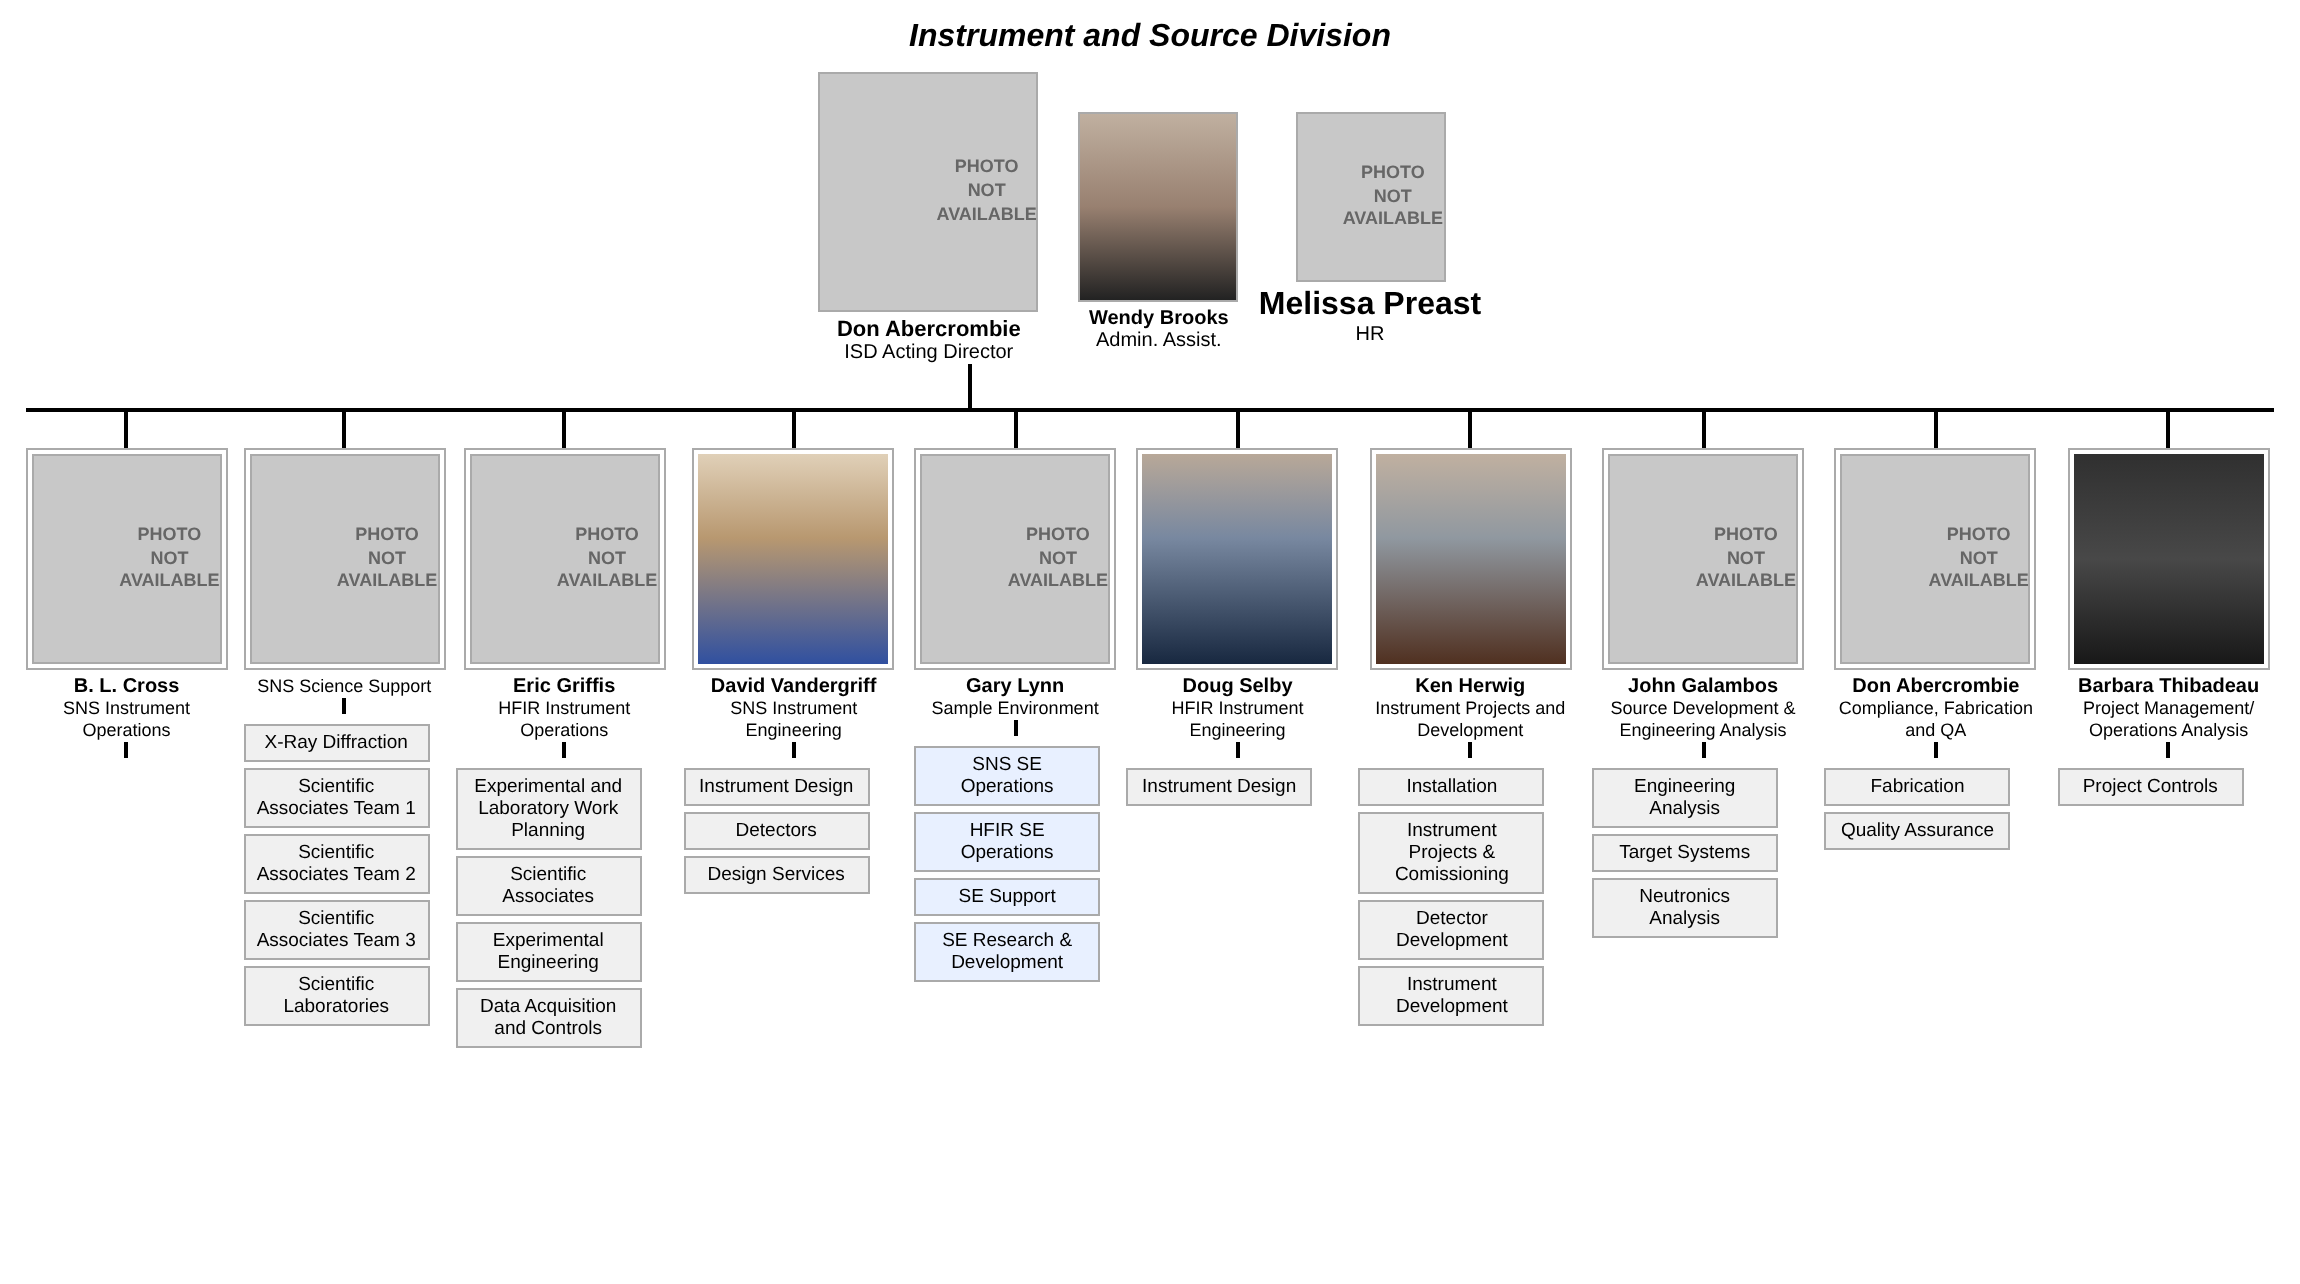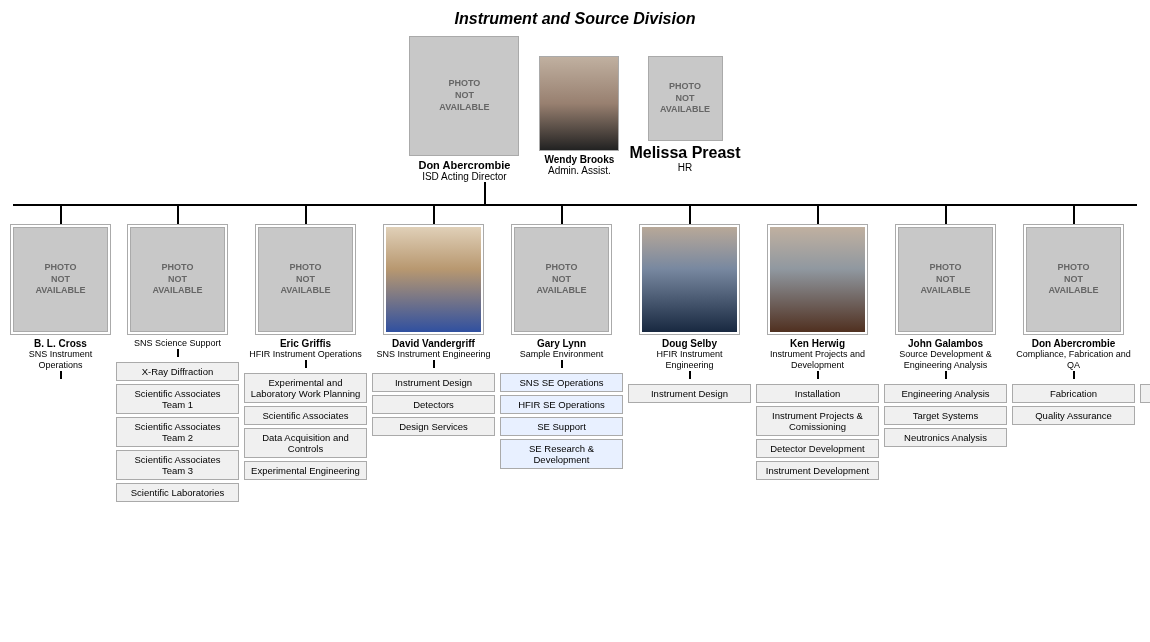--- a/index.html
+++ b/index.html
@@ -27,21 +27,21 @@
       align-items: center;
       text-align: center;
     }
     .photo-box {
       width: 90px;
       height: 100px;
       border: 1px solid #aaa;
       background: #c8c8c8;
       display: flex;
       flex-direction: column;
-      align-items: center;
+      align-items: flex-end;
       justify-content: center;
       font-size: 10px;
       font-weight: bold;
       color: #555;
       position: relative;
     }
     .photo-box.small {
       width: 75px;
       height: 85px;
     }
@@ -90,21 +90,21 @@
       gap: 3px;
       margin-top: 5px;
       width: 100%;
     }
     .sub-item-box {
       border: 1px solid #aaa;
       background: #f0f0f0;
       padding: 3px 5px;
       font-size: 9.5px;
       text-align: center;
-      width: 123px;
+      width: 93px;
     }
     .sub-item-box.highlighted {
       background: #e8f0ff;
     }
     .branch-person-name {
       font-size: 10px;
       font-weight: bold;
       text-align: right;
       margin-top: 3px;
     }
@@ -200,22 +200,22 @@
         <div class="photo-box branch">
           <div class="photo-not-available">PHOTO<br>NOT<br>AVAILABLE</div>
         </div>
       </div>
       <div class="branch-person-name">Eric Griffis</div>
       <div class="branch-person-role">HFIR Instrument Operations</div>
       <div style="width:2px; height:8px; background:#000;"></div>
       <div class="branch-sub-items">
         <div class="sub-item-box">Experimental and Laboratory Work Planning</div>
         <div class="sub-item-box">Scientific Associates</div>
+        <div class="sub-item-box">Experimental Engineering</div>
         <div class="sub-item-box">Data Acquisition and Controls</div>
-        <div class="sub-item-box">Experimental Engineering</div>
       </div>
     </div>
 
     <div class="branch-wrapper">
       <div style="width:2px; height:18px; background:#000;"></div>
       <div style="border:1px solid #aaa; padding:2px;">
         <div style="width:95px; height:105px; overflow:hidden; background:linear-gradient(180deg,#e0d0b8 0%,#b89870 40%,#3050a0 100%);"></div>
       </div>
       <div class="branch-person-name">David Vandergriff</div>
       <div class="branch-person-role">SNS Instrument Engineering</div>

